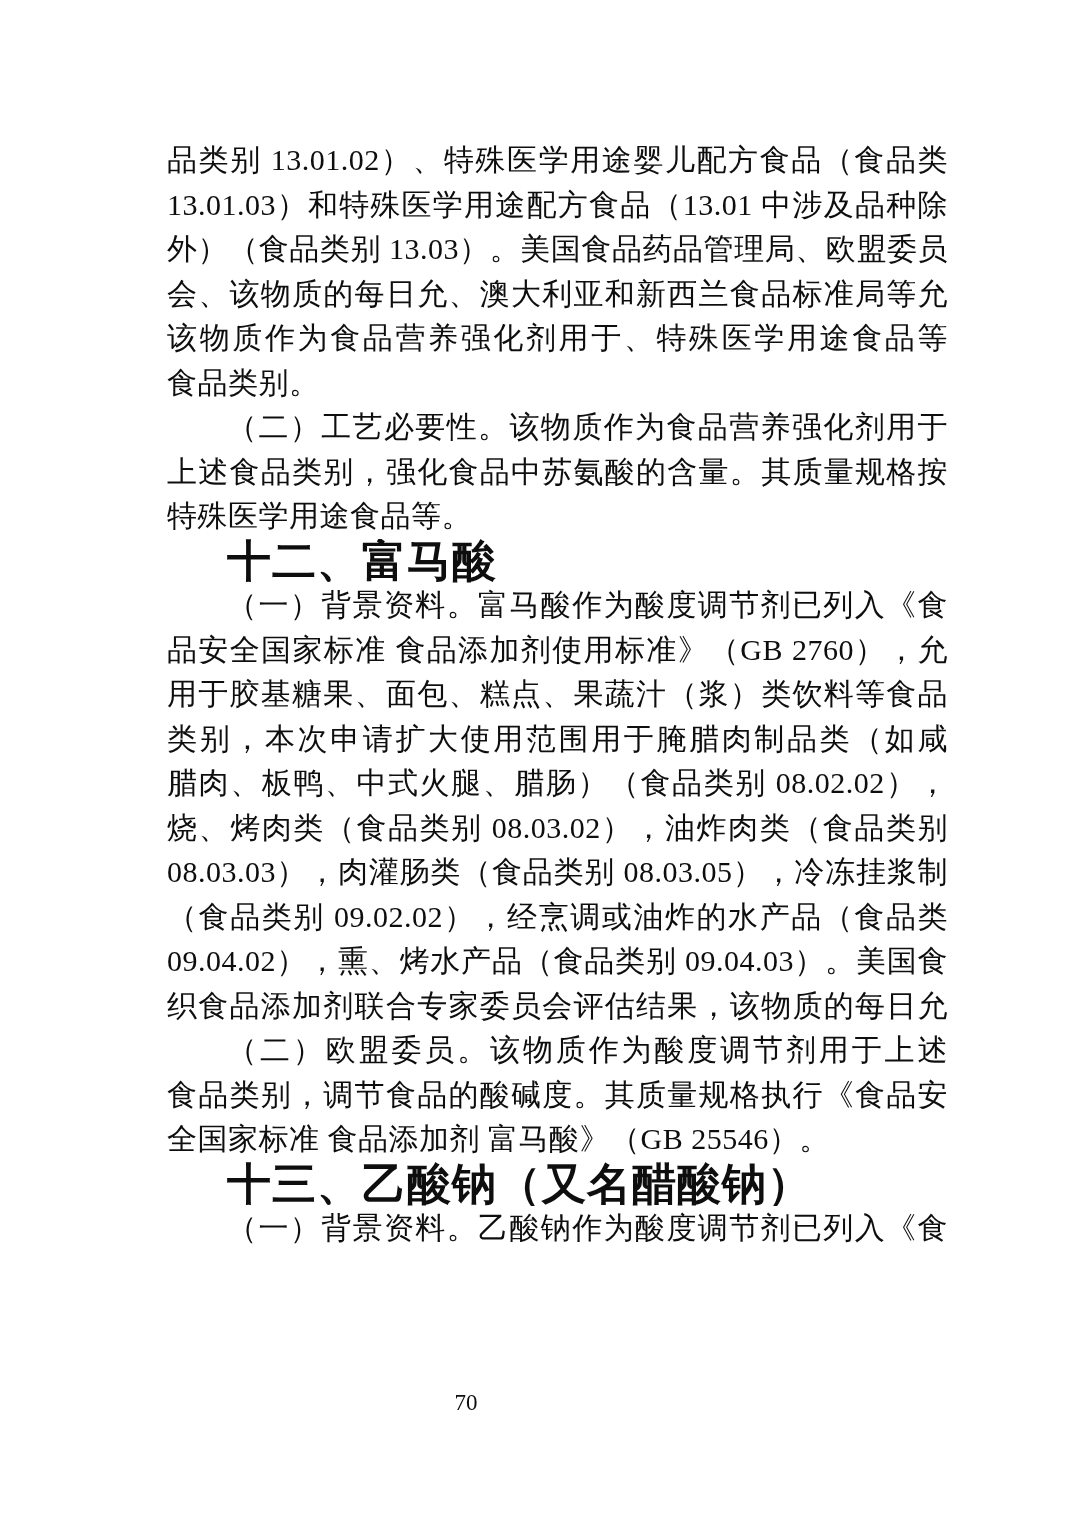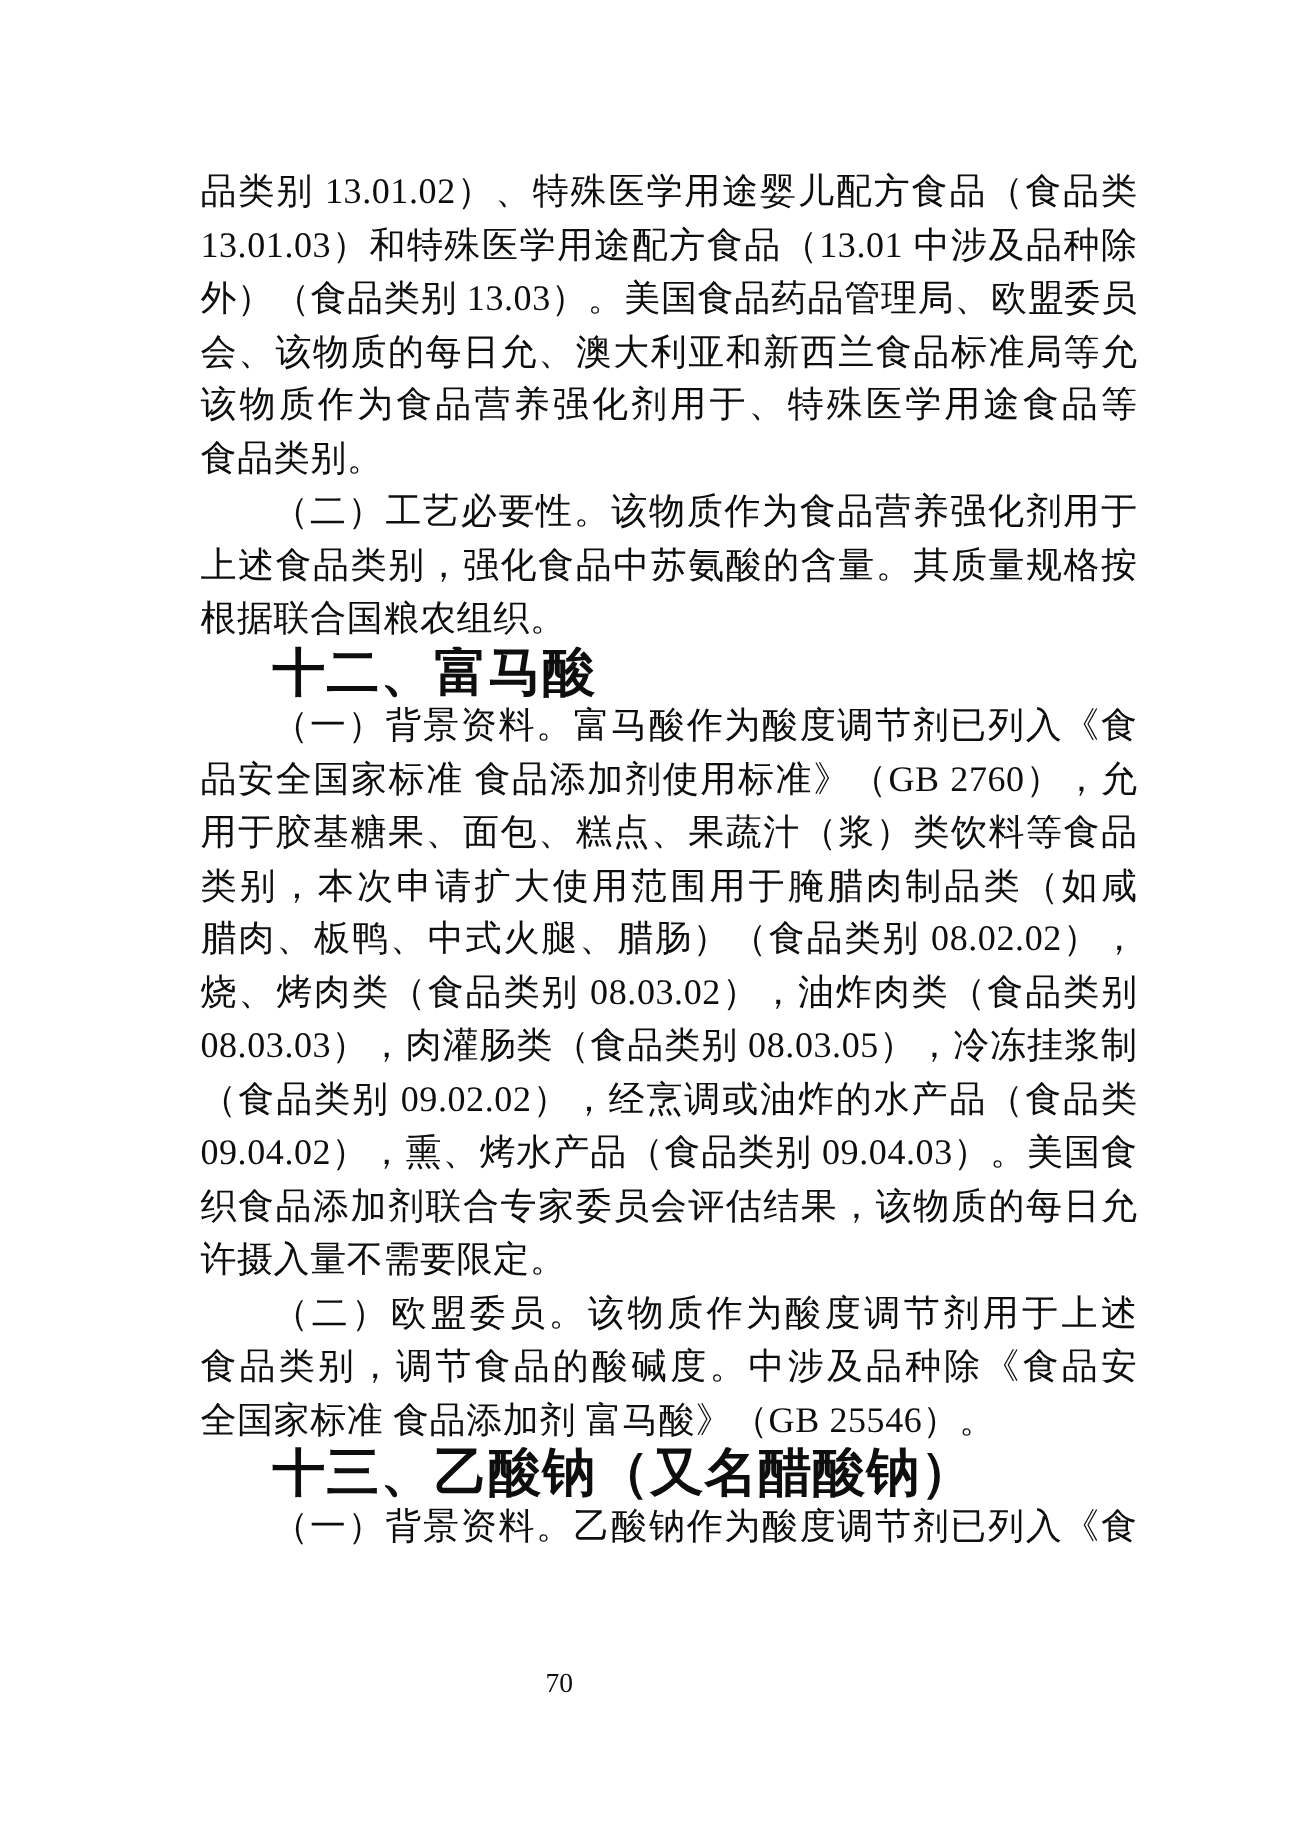--- a/index.html
+++ b/index.html
@@ -64,33 +64,32 @@
 <div class="page">
   <div class="text-block">
       <div class="line body fill">品类别 13.01.02）、特殊医学用途婴儿配方食品（食品类别</div>
       <div class="line body fill">13.01.03）和特殊医学用途配方食品（13.01 中涉及品种除</div>
       <div class="line body fill">外）（食品类别 13.03）。美国食品药品管理局、欧盟委员</div>
       <div class="line body fill">会、该物质的每日允、澳大利亚和新西兰食品标准局等允</div>
       <div class="line body fill">该物质作为食品营养强化剂用于、特殊医学用途食品等</div>
       <div class="line body">食品类别。</div>
       <div class="line body fill indent">（二）工艺必要性。该物质作为食品营养强化剂用于</div>
       <div class="line body fill">上述食品类别，强化食品中苏氨酸的含量。其质量规格按</div>
-      <div class="line body">根据联合国粮农组织。</div>
+      <div class="line body">特殊医学用途食品等。</div>
       <div class="line heading indent">十二、富马酸</div>
       <div class="line body fill indent">（一）背景资料。富马酸作为酸度调节剂已列入《食</div>
       <div class="line body fill">品安全国家标准 食品添加剂使用标准》（GB 2760），允许</div>
       <div class="line body fill">用于胶基糖果、面包、糕点、果蔬汁（浆）类饮料等食品</div>
       <div class="line body fill">类别，本次申请扩大使用范围用于腌腊肉制品类（如咸肉、</div>
       <div class="line body fill">腊肉、板鸭、中式火腿、腊肠）（食品类别 08.02.02），熏、</div>
       <div class="line body fill">烧、烤肉类（食品类别 08.03.02），油炸肉类（食品类别</div>
       <div class="line body fill">08.03.03），肉灌肠类（食品类别 08.03.05），冷冻挂浆制品</div>
       <div class="line body fill">（食品类别 09.02.02），经烹调或油炸的水产品（食品类别</div>
       <div class="line body fill">09.04.02），熏、烤水产品（食品类别 09.04.03）。美国食品</div>
       <div class="line body fill">织食品添加剂联合专家委员会评估结果，该物质的每日允</div>
-      <div class="line body">许摄入量不需要限定。</div>
       <div class="line body fill indent">（二）欧盟委员。该物质作为酸度调节剂用于上述</div>
-      <div class="line body fill">食品类别，调节食品的酸碱度。中涉及品种除《食品安</div>
+      <div class="line body fill">食品类别，调节食品的酸碱度。其质量规格执行《食品安</div>
       <div class="line body">全国家标准 食品添加剂 富马酸》（GB 25546）。</div>
       <div class="line heading indent">十三、乙酸钠（又名醋酸钠）</div>
       <div class="line body fill indent">（一）背景资料。乙酸钠作为酸度调节剂已列入《食</div>
     </div>
   <div class="footer">70</div>
 </div>
 
 </body></html>

